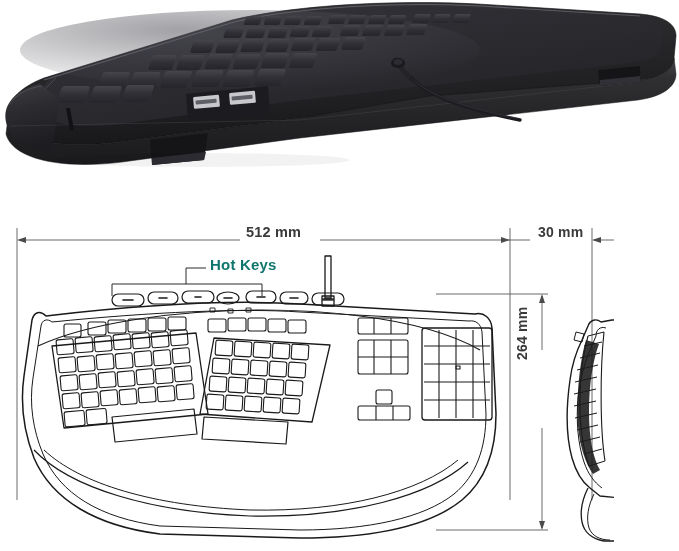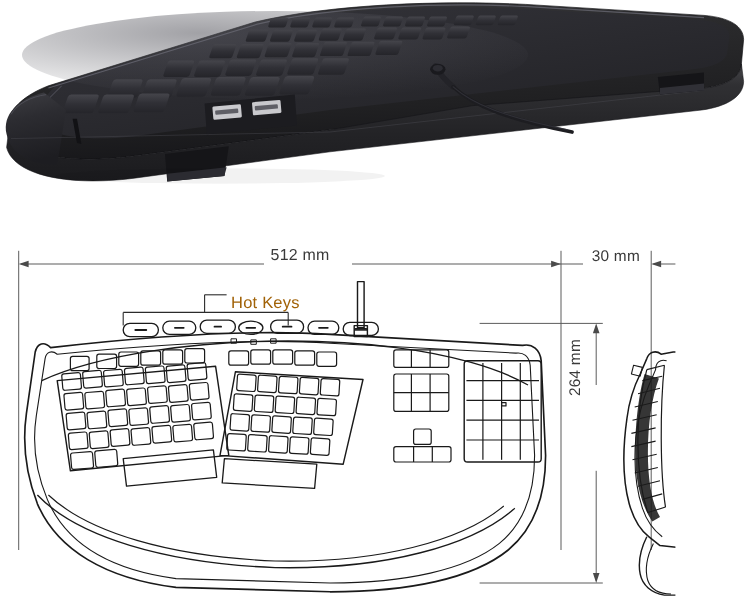--- a/index.html
+++ b/index.html
@@ -4,41 +4,41 @@
 <style>
   html,body{margin:0;padding:0;background:#ffffff;}
   body{width:679px;height:551px;overflow:hidden;font-family:"Liberation Sans",sans-serif;}
   #root{position:relative;width:679px;height:551px;background:#ffffff;}
 
   
   .photo-panel{position:absolute;left:0;top:0;width:679px;height:200px;background:#ffffff;overflow:hidden;}
   .photo-svg{position:absolute;left:0;top:0;}
 
   
-  .diagram-panel{position:absolute;left:0;top:200px;width:614px;height:351px;background:#ffffff;overflow:hidden;}
+  .diagram-panel{position:absolute;left:0;top:200px;width:614px;height:351px;background:#ffffff;overflow:hidden;font-weight:bold;}
   .diagram-svg{position:absolute;left:0;top:0;}
 
   .dim-label{
     position:absolute;
     font-family:"Liberation Sans",sans-serif;
     font-size:14.5px;
     color:#3a3a3a;
     letter-spacing:.2px;
     white-space:nowrap;
     user-select:none;
   }
   #label-512{left:246px;top:24px;}
   #label-62{left:538px;top:24px;font-size:14px;}
   #label-264{
     left:514px;top:160px;
     transform:rotate(-90deg);
     transform-origin:left top;
     font-size:14px;
   }
-  #label-hotkeys{left:210px;top:67px;font-size:15px;color:#a16207;}
+  #label-hotkeys{left:210px;top:56px;font-size:15px;color:#0f766e;}
 </style>
 </head>
 <body>
 
 <div id="root">
 
   <div class="photo-panel">
     <svg class="photo-svg" width="679" height="200" viewBox="0 0 679 200">
       <defs>
         <linearGradient id="bodyG" x1="0" y1="0" x2="0.25" y2="1">

